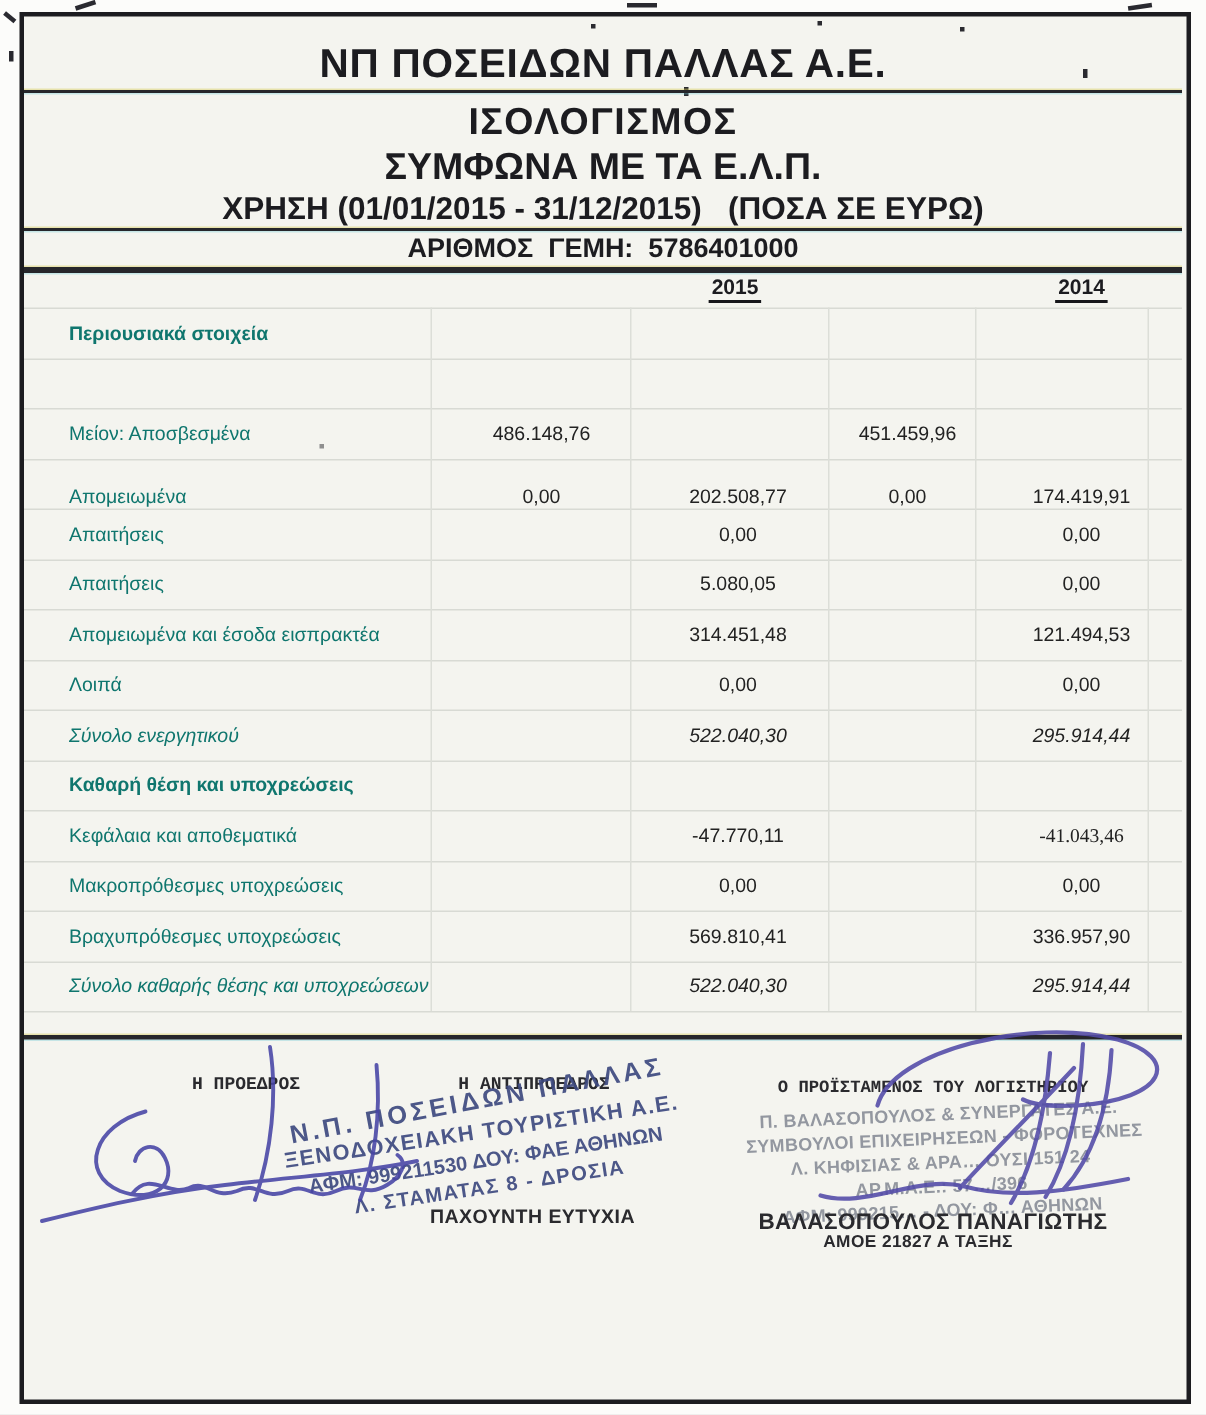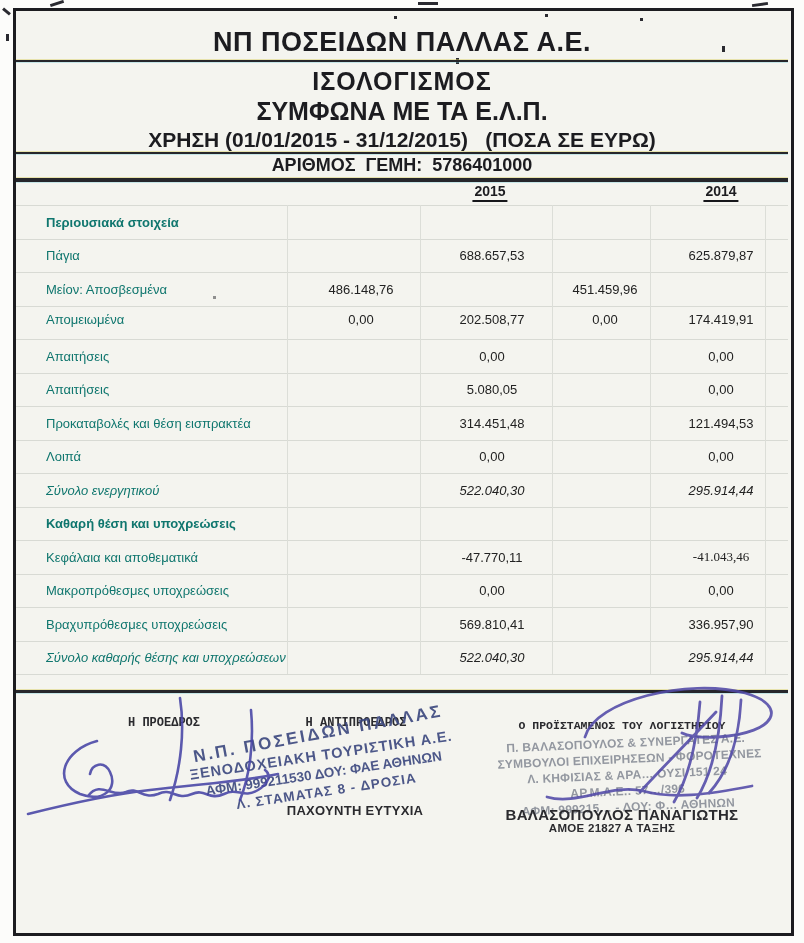--- a/index.html
+++ b/index.html
@@ -96,49 +96,44 @@
       <div class="grid-h" style="top: 435.5px;"></div>
       <div class="grid-h" style="top: 469px;"></div>
       <div class="grid-v" style="left: 271px;"></div>
       <div class="grid-v" style="left: 404px;"></div>
       <div class="grid-v" style="left: 536px;"></div>
       <div class="grid-v" style="left: 634px;"></div>
       <div class="grid-v" style="left: 749px;"></div>
       <div class="t-row section" style="top: 0px;">
         <span class="t-label">Περιουσιακά στοιχεία</span>
       </div>
-      <div class="t-row" style="top: 33.5px;">
-        <span class="t-label">Πάγια</span>
-        <span class="t-cell" style="left: 476px;">688.657,53</span>
-        <span class="t-cell" style="left: 705px;">625.879,87</span>
-      </div>
       <div class="t-row" style="top: 67px;">
         <span class="t-label">Μείον: Αποσβεσμένα</span>
         <span class="t-cell" style="left: 345px;">486.148,76</span>
         <span class="t-cell" style="left: 589px;">451.459,96</span>
       </div>
-      <div class="t-row" style="top: 97px; text-decoration: underline;">
+      <div class="t-row" style="top: 109px; text-decoration: underline;">
         <span class="t-label">Απομειωμένα</span>
         <span class="t-cell" style="left: 345px;">0,00</span>
         <span class="t-cell" style="left: 476px;">202.508,77</span>
         <span class="t-cell" style="left: 589px;">0,00</span>
         <span class="t-cell" style="left: 705px;">174.419,91</span>
       </div>
       <div class="t-row" style="top: 134px;">
         <span class="t-label">Απαιτήσεις</span>
         <span class="t-cell" style="left: 476px;">0,00</span>
         <span class="t-cell" style="left: 705px;">0,00</span>
       </div>
       <div class="t-row" style="top: 167.5px;">
         <span class="t-label">Απαιτήσεις</span>
         <span class="t-cell" style="left: 476px;">5.080,05</span>
         <span class="t-cell" style="left: 705px;">0,00</span>
       </div>
       <div class="t-row" style="top: 201px;">
-        <span class="t-label">Προκαταβολές και θέση εισπρακτέα</span>
+        <span class="t-label">Απομειωμένα και έσοδα εισπρακτέα</span>
         <span class="t-cell" style="left: 476px;">314.451,48</span>
         <span class="t-cell" style="left: 705px;">121.494,53</span>
       </div>
       <div class="t-row" style="top: 234.5px;">
         <span class="t-label">Λοιπά</span>
         <span class="t-cell" style="left: 476px;">0,00</span>
         <span class="t-cell" style="left: 705px;">0,00</span>
       </div>
       <div class="t-row total" style="top: 268px;">
         <span class="t-label">Σύνολο ενεργητικού</span>

